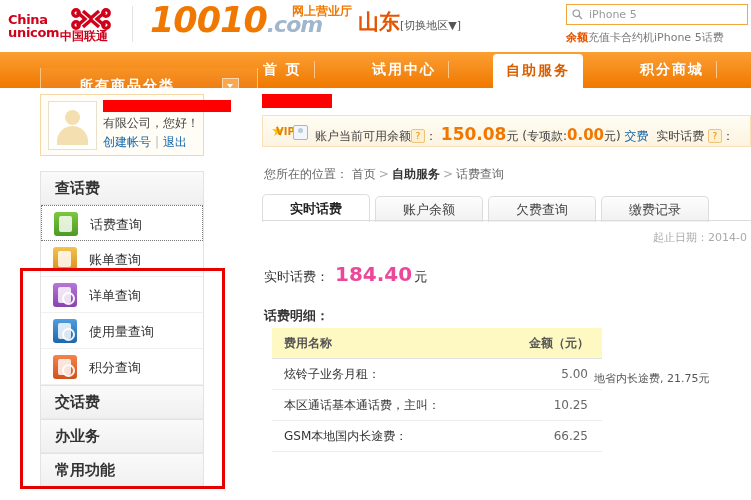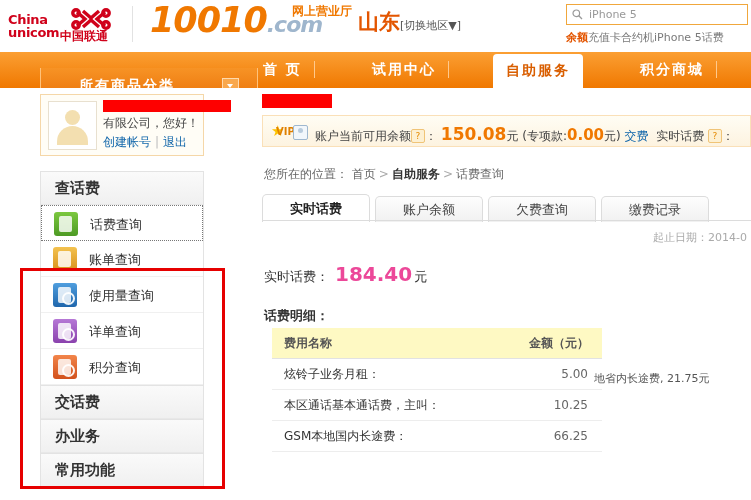--- a/index.html
+++ b/index.html
@@ -181,26 +181,26 @@
       <div class="side-head">查话费</div>
       <div class="side-item sel">
         <span class="si-ic noglass" style="background:linear-gradient(to bottom,#7cc83f,#4d9a24)"></span>
         <span class="si-lb">话费查询</span>
       </div>
       <div class="side-item">
         <span class="si-ic noglass" style="background:linear-gradient(to bottom,#f3c24f,#d8901c)"></span>
         <span class="si-lb">账单查询</span>
       </div>
       <div class="side-item">
+        <span class="si-ic" style="background:linear-gradient(to bottom,#b678d6,#8a42ad)"></span>
+        <span class="si-lb">详单查询</span>
+      </div>
+      <div class="side-item">
         <span class="si-ic" style="background:linear-gradient(to bottom,#4f9ede,#1f66ac)"></span>
         <span class="si-lb">使用量查询</span>
-      </div>
-      <div class="side-item">
-        <span class="si-ic" style="background:linear-gradient(to bottom,#b678d6,#8a42ad)"></span>
-        <span class="si-lb">详单查询</span>
       </div>
       <div class="side-item">
         <span class="si-ic" style="background:linear-gradient(to bottom,#f2854a,#d2511c)"></span>
         <span class="si-lb">积分查询</span>
       </div>
       <div class="side-head">交话费</div>
       <div class="side-head">办业务</div>
       <div class="side-head">常用功能</div>
     </div>
   </div>

